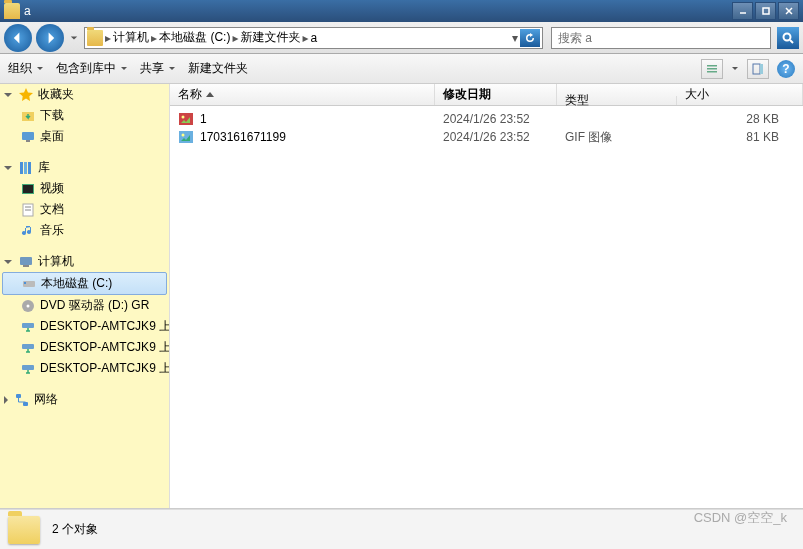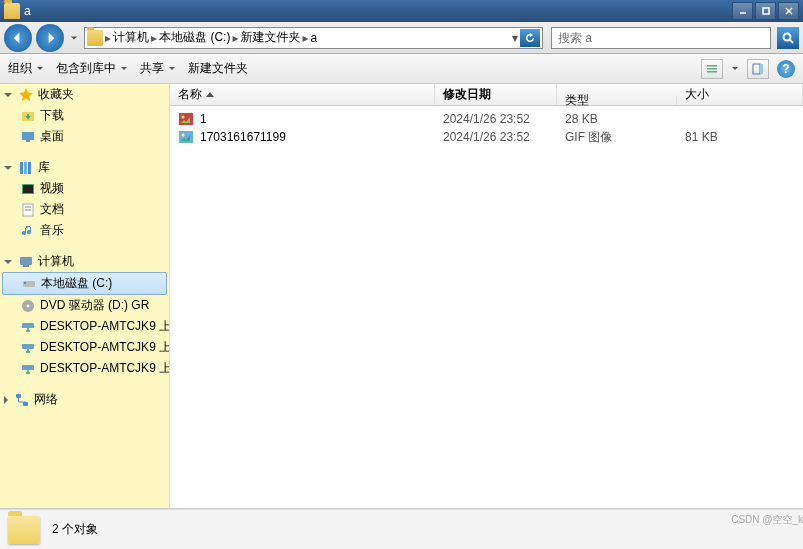--- a/index.html
+++ b/index.html
@@ -59,28 +59,28 @@
 .ch.date{width:122px;font-weight:bold;}
 .ch.type{width:120px;margin-top:12px;}
 .ch.size{flex:1;}
 .sortarr{width:0;height:0;border-left:4px solid transparent;border-right:4px solid transparent;border-bottom:5px solid #555;}
 .rows{flex:1;background:#fff;padding-top:4px;}
 .row{display:flex;height:18px;align-items:center;}
 .row .c{padding:0 8px;white-space:nowrap;font-family:"Segoe UI",Tahoma,sans-serif;}
 .row .c.name{width:265px;display:flex;align-items:center;gap:6px;}
 .row .c.date{width:122px;color:#555;}
 .row .c.type{width:120px;color:#555;}
-.row .c.size{flex:1;padding-right:24px;color:#555;}
+.row .c.size{flex:1;text-align:right;padding-right:24px;color:#555;}
 .fimg{width:16px;height:16px;flex-shrink:0;}
 
 
 .status { height:40px; display:flex; align-items:center; padding:0 8px; gap:12px; background:#f4f4f4; border-top:1px solid #ddd;}
 .status .bigfold{width:32px;height:28px;background:linear-gradient(#f8e6a0,#f0d060);border-radius:2px;position:relative;box-shadow:0 1px 2px rgba(0,0,0,.3);}
 .status .bigfold:before{content:"";position:absolute;top:-5px;left:0;width:14px;height:5px;background:#f0d060;border-radius:2px 2px 0 0;}
-.watermark{position:absolute;right:0;bottom:22px;color:rgba(120,120,120,.6);font-size:10px;}
+.watermark{position:absolute;right:16px;bottom:22px;color:rgba(120,120,120,.6);font-size:13px;}
 
 
 .i-star{fill:#f7b500;}
 .i-lib{fill:#4a90d9;}
 .i-pc{fill:#7099c0;}
 .i-net{fill:#4a90d9;}
 .i-dvd{fill:#aaa;}
 .i-netdrive{fill:#6aa0d0;}
 </style>
 </head>

